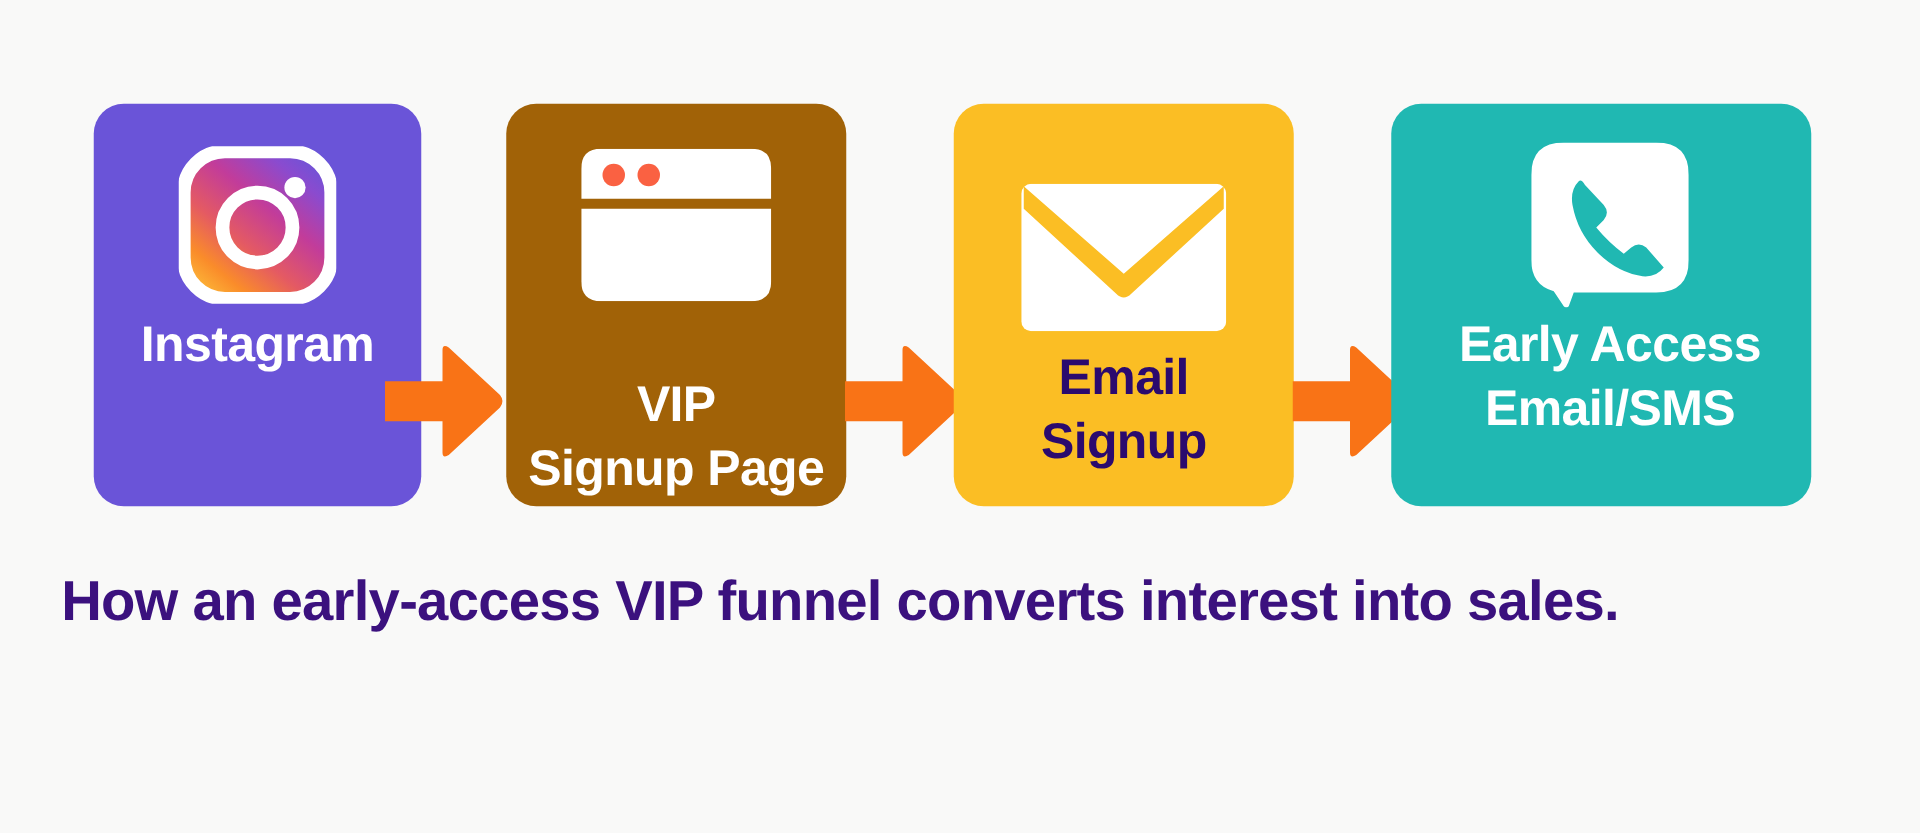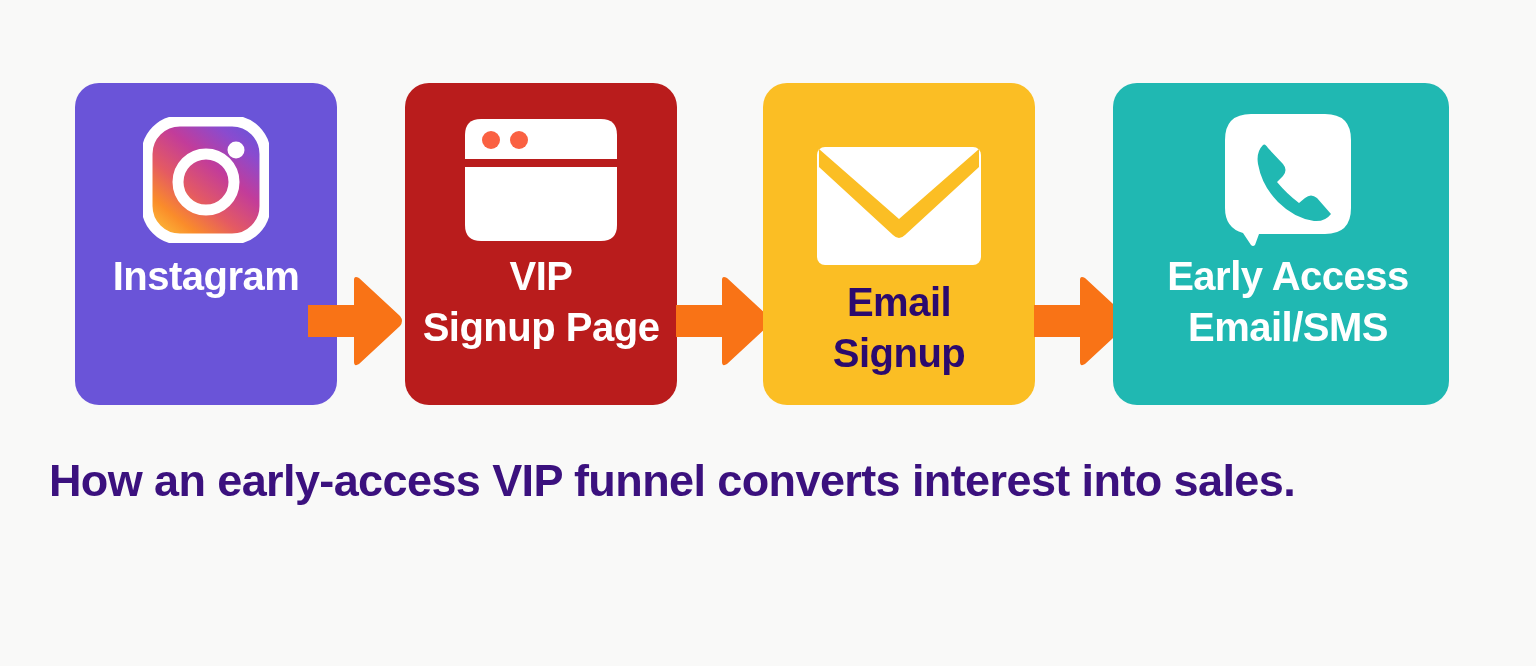--- a/index.html
+++ b/index.html
@@ -125,21 +125,21 @@
         <span class="line">Instagram</span>
       </div>
     </div>
 
     <div class="arrow arrow-1">
       <svg width="96" height="92" viewBox="0 0 96 92">
         <path d="M0,30 L46,30 L46,5 Q46,0 51,3 L92,41 Q96,46 92,51 L51,89 Q46,92 46,87 L46,62 L0,62 Z" fill="#f97316"></path>
       </svg>
     </div>
 
-    <div class="step-card card-2" style="background-color: #b91c1c;">
+    <div class="step-card card-2" style="background-color: #a16207; gap: 48px;">
       <div class="icon-slot">
         <svg width="152" height="122" viewBox="0 0 152 122">
           <path d="M0,16 Q0,0 16,0 L136,0 Q152,0 152,16 L152,40 L0,40 Z" fill="#ffffff"></path>
           <circle cx="26" cy="21" r="9" fill="#fa6142"></circle>
           <circle cx="54" cy="21" r="9" fill="#fa6142"></circle>
           <path d="M0,48 L152,48 L152,106 Q152,122 136,122 L16,122 Q0,122 0,106 Z" fill="#ffffff"></path>
         </svg>
       </div>
       <div class="card-label label-light">
         <span class="line">VIP</span>

